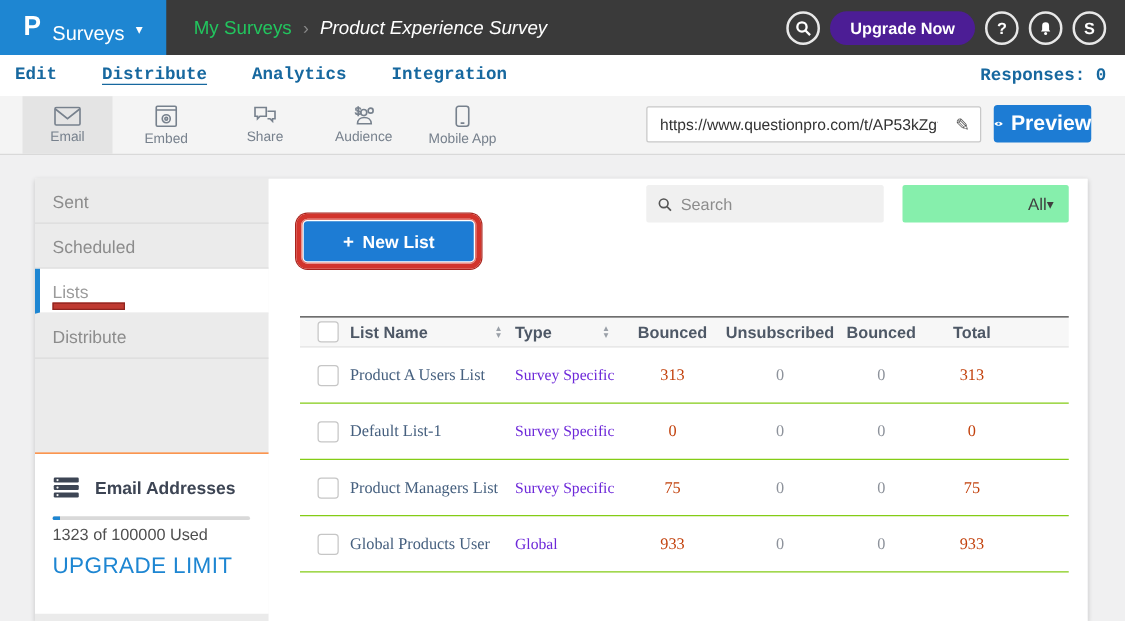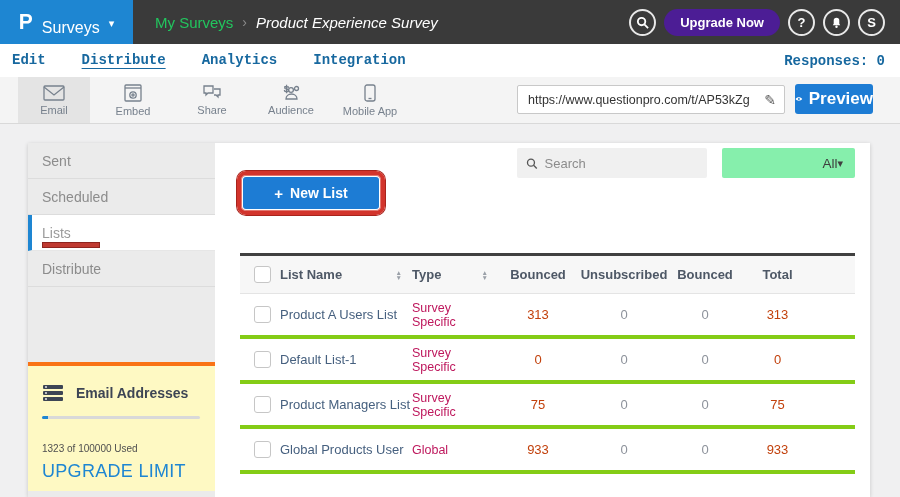--- a/index.html
+++ b/index.html
@@ -36,53 +36,53 @@
   .url-input { flex:1; border:none; outline:none; font-size:12.5px; color:#333; padding:0 6px 0 10px; font-family:"Liberation Sans",sans-serif; background:transparent; min-width:0; }
   .pencil { width:28px; height:100%; display:flex; align-items:center; justify-content:center; color:#555; font-size:14px; cursor:pointer; }
   .preview-btn { position:absolute; left:795px; top:7px; width:78px; height:30px; background:#1d7cd4; border:none; border-radius:3px; color:#fff; font-size:17px; font-weight:bold; font-family:"Liberation Sans",sans-serif; display:flex; align-items:center; justify-content:center; gap:6px; cursor:pointer; }
 
   
   .card { position:absolute; left:28px; top:143px; width:842px; height:354px; background:#ffffff; box-shadow:0 1px 4px rgba(0,0,0,.18); }
   .sidebar { position:absolute; left:0; top:0; width:187px; height:100%; background:#ebebeb; }
   .side-item { height:36px; display:flex; align-items:center; padding-left:14px; font-size:14px; color:#8c8c8c; border-bottom:1px solid #dcdcdc; cursor:pointer; position:relative; }
   .side-item.active { background:#ffffff; border-left:4px solid #1e86d2; padding-left:10px; color:#9b9b9b; border-bottom:1px solid #e6e6e6; }
   .lists-underline { position:absolute; left:10px; top:27px; width:58px; height:6px; background:#bf3a31; border:1px solid #8e241f; }
-  .email-panel { position:absolute; left:0; top:219px; width:187px; bottom:6px; background:#fef9c3; border-top:4px solid #f97316; padding:18px 14px 0 14px; }
+  .email-panel { position:absolute; left:0; top:219px; width:187px; bottom:6px; background:#ffffff; border-top:1px solid #f97316; padding:18px 14px 0 14px; }
   .email-head { display:flex; align-items:center; gap:12px; }
   .email-title { font-size:14px; font-weight:bold; color:#3d4554; }
   .progress { margin-top:14px; width:158px; height:3px; background:#d9d9d9; border-radius:2px; overflow:hidden; }
   .progress-fill { width:6px; height:100%; background:#1e86d2; }
-  .usage { margin-top:24px; font-size:10px; color:#4f4f4f; }
+  .usage { margin-top:4px; font-size:13px; color:#4f4f4f; }
   .upgrade-link { margin-top:7px; font-size:18px; color:#1e86d2; cursor:pointer; letter-spacing:.3px; }
 
   
   .main { position:absolute; left:187px; top:0; right:0; bottom:0; background:#fff; }
   .search-box { position:absolute; left:302px; top:5px; width:190px; height:30px; background:#f0f0f0; border-radius:2px; display:flex; align-items:center; padding:0 9px; gap:7px; }
   .search-box svg { stroke:#555; fill:none; stroke-width:1.6; }
   .search-input { border:none; outline:none; background:transparent; font-size:13px; color:#444; width:100%; font-family:"Liberation Sans",sans-serif; }
   .search-input::placeholder { color:#8c8c8c; }
   .all-dd { position:absolute; left:507px; top:5px; width:133px; height:30px; background:#86efac; border-radius:2px; display:flex; align-items:center; justify-content:flex-end; padding:0 12px; font-size:13.5px; color:#3f3f3f; cursor:pointer; }
   .all-caret { font-size:11px; color:#3f3f3f; }
 
   .ring { position:absolute; left:22px; top:28px; width:148px; height:44px; border:4px solid #d2342c; border-radius:9px; box-shadow:0 0 0 1px #a8231c, inset 0 0 0 1px #e2766f; padding:2px; }
   .newlist-btn { width:100%; height:100%; background:#1d7cd4; border:none; border-radius:3px; color:#fff; font-size:14px; font-weight:bold; font-family:"Liberation Sans",sans-serif; cursor:pointer; display:flex; align-items:center; justify-content:center; gap:7px; }
   .plus-glyph { font-size:15px; font-weight:bold; }
 
   
   .table { position:absolute; left:25px; top:110px; width:615px; }
   .trow { display:grid; grid-template-columns:40px 132px 86px 80px 92px 70px 75px 1fr; align-items:center; }
-  .thead { height:41px; background:#f7f7f7; border-top:3px solid #404040; border-bottom:1px solid #e4e4e4; }
+  .thead { height:25px; background:#f7f7f7; border-top:1px solid #404040; border-bottom:1px solid #e4e4e4; }
   .th { font-size:13px; font-weight:bold; color:#4e5866; display:flex; align-items:center; cursor:pointer; }
   .th.center { justify-content:center; }
   .sort { display:inline-flex; flex-direction:column; margin-left:auto; margin-right:10px; line-height:5px; }
   .sort span { font-size:6.5px; color:#9aa0a8; }
-  .tbody-row { height:45px; border-bottom:4px solid #84cc16; }
+  .tbody-row { height:45px; border-bottom:1px solid #84cc16;font-family:Liberation Serif, serif; }
   .cb { width:17px; height:17px; border:1px solid #c6c6c6; border-radius:3px; background:#fff; margin-left:14px; cursor:pointer; }
   .cell-name { font-size:13px; color:#46607f; cursor:pointer; }
-  .cell-type { font-size:12.5px; color:#be185d; }
+  .cell-type { font-size:12.5px; color:#6d28d9; }
   .num { font-size:13px; text-align:center; }
   .num.blue { color:#c2410c; cursor:pointer; }
   .num.gray { color:#8d929b; }
 </style>
 </head>
 <body>
 
 <div class="stage">
 
   <div class="topbar">

